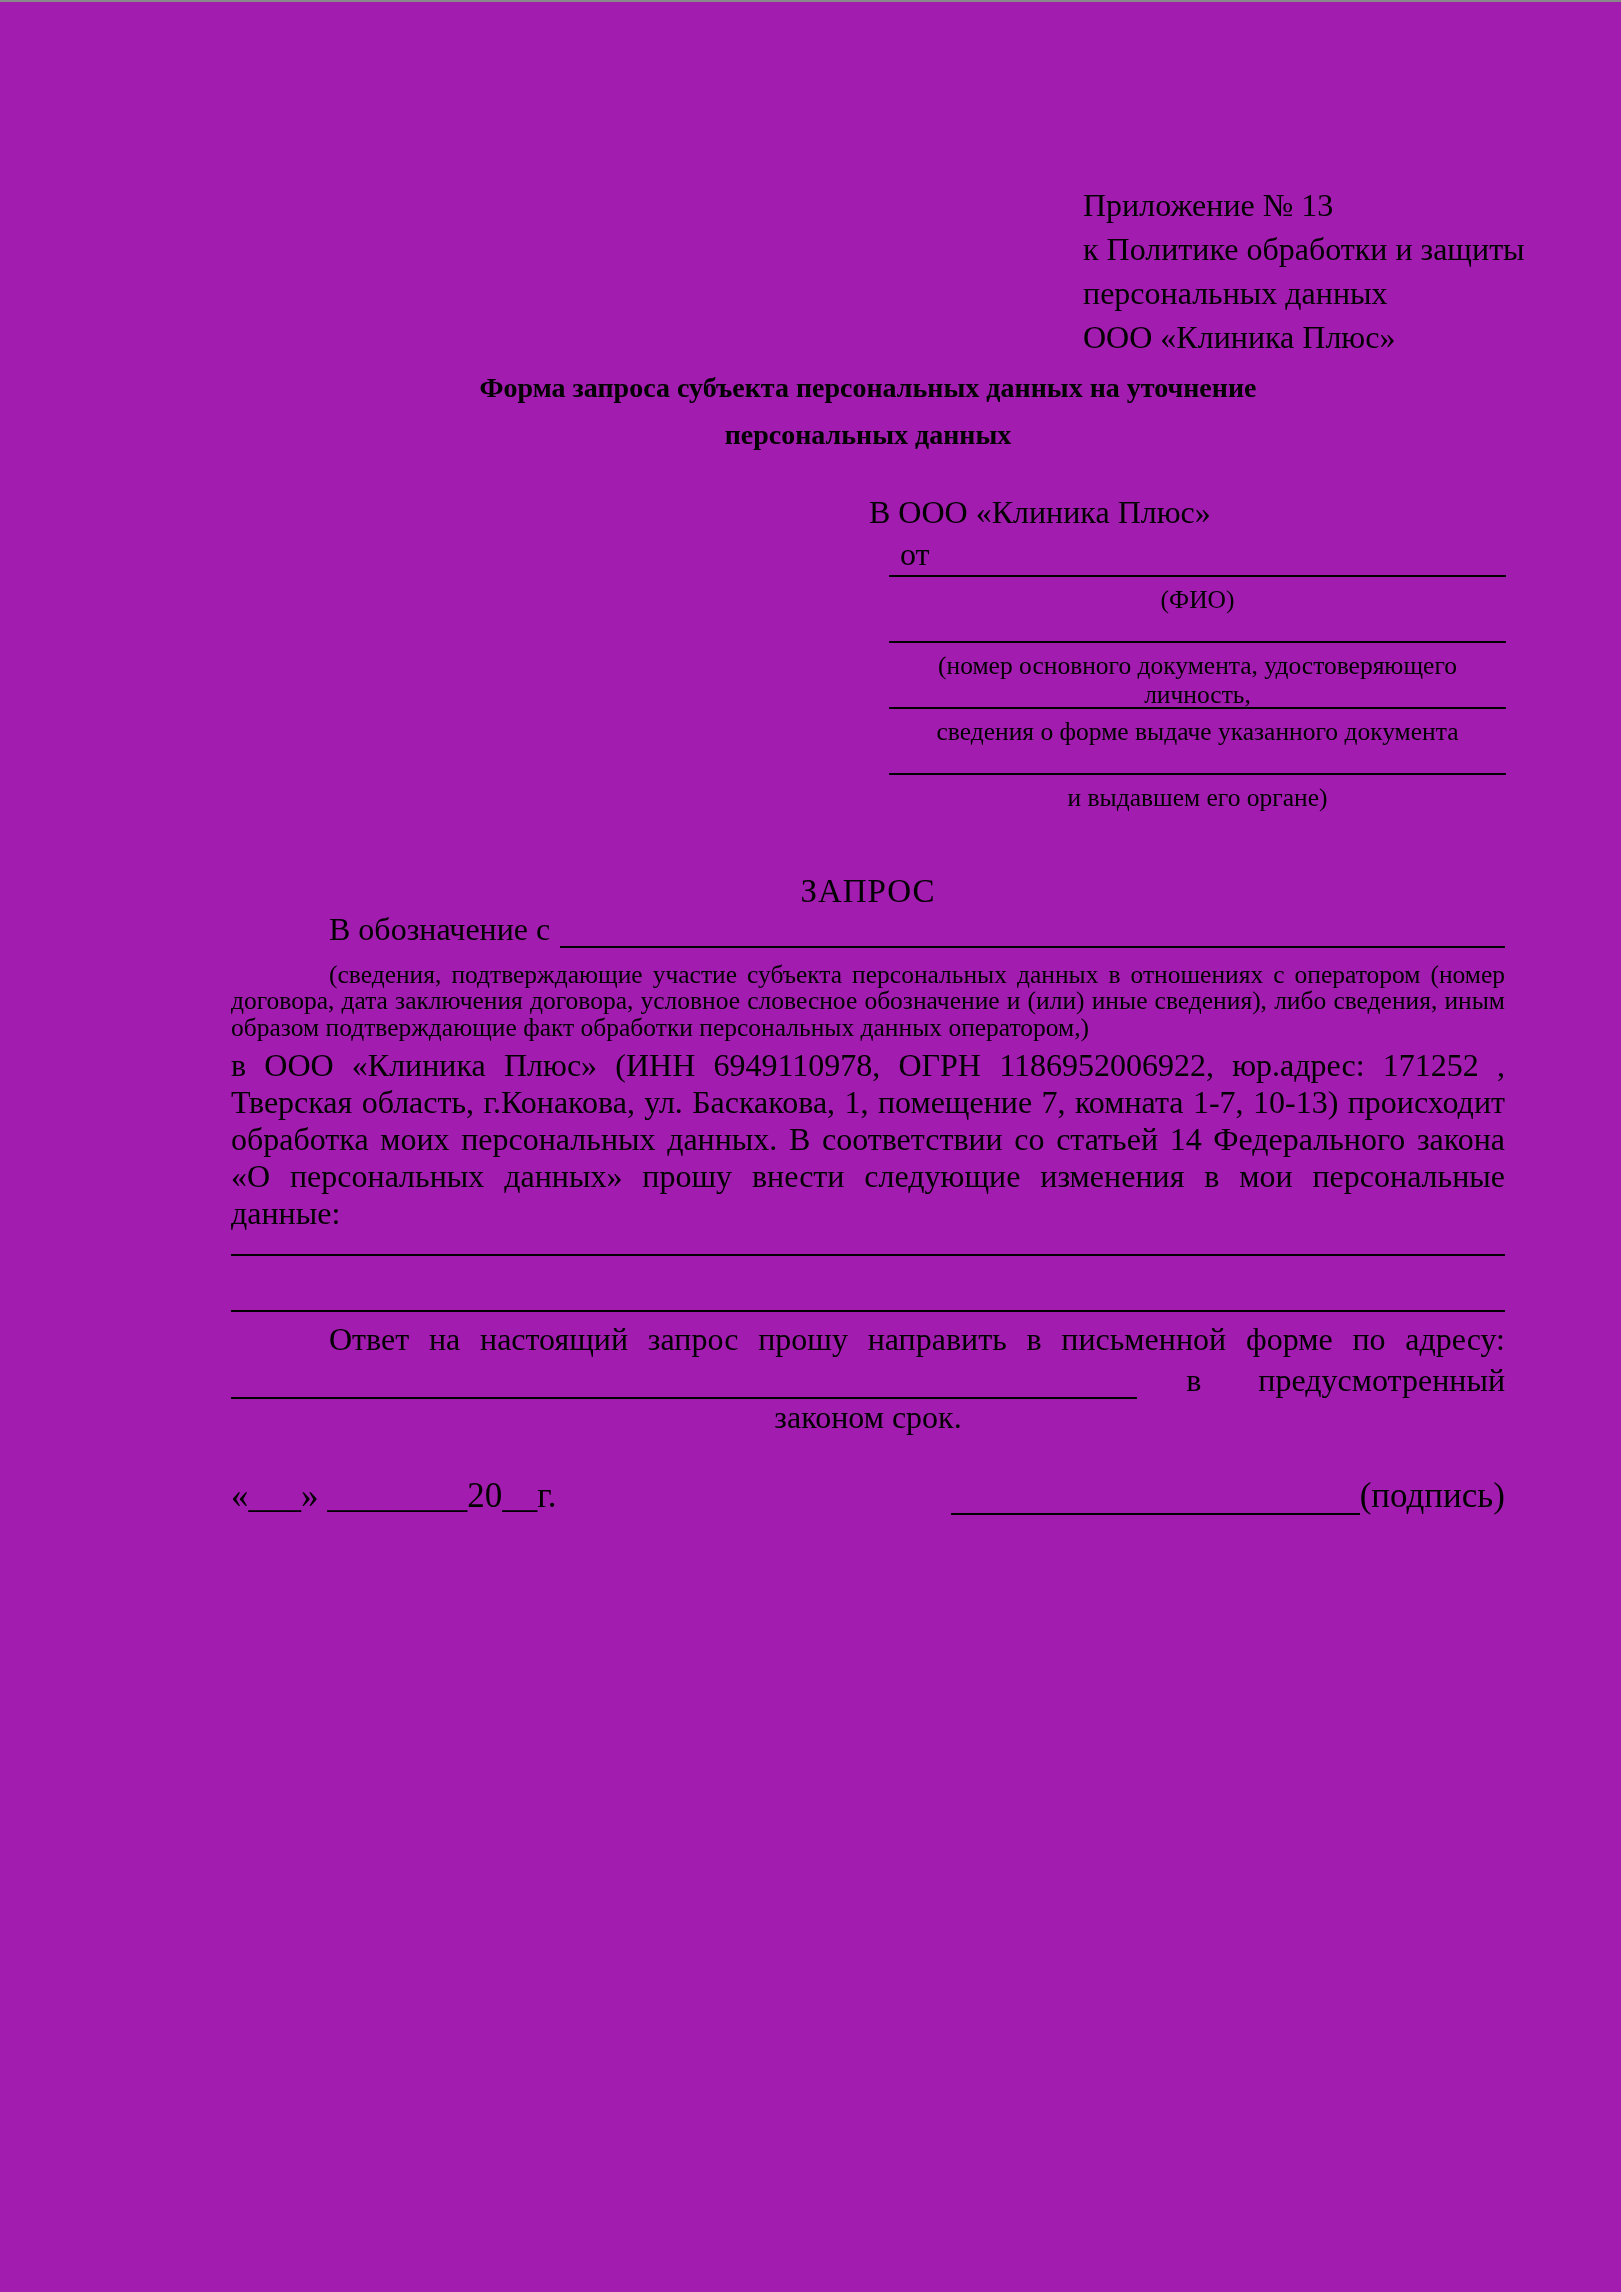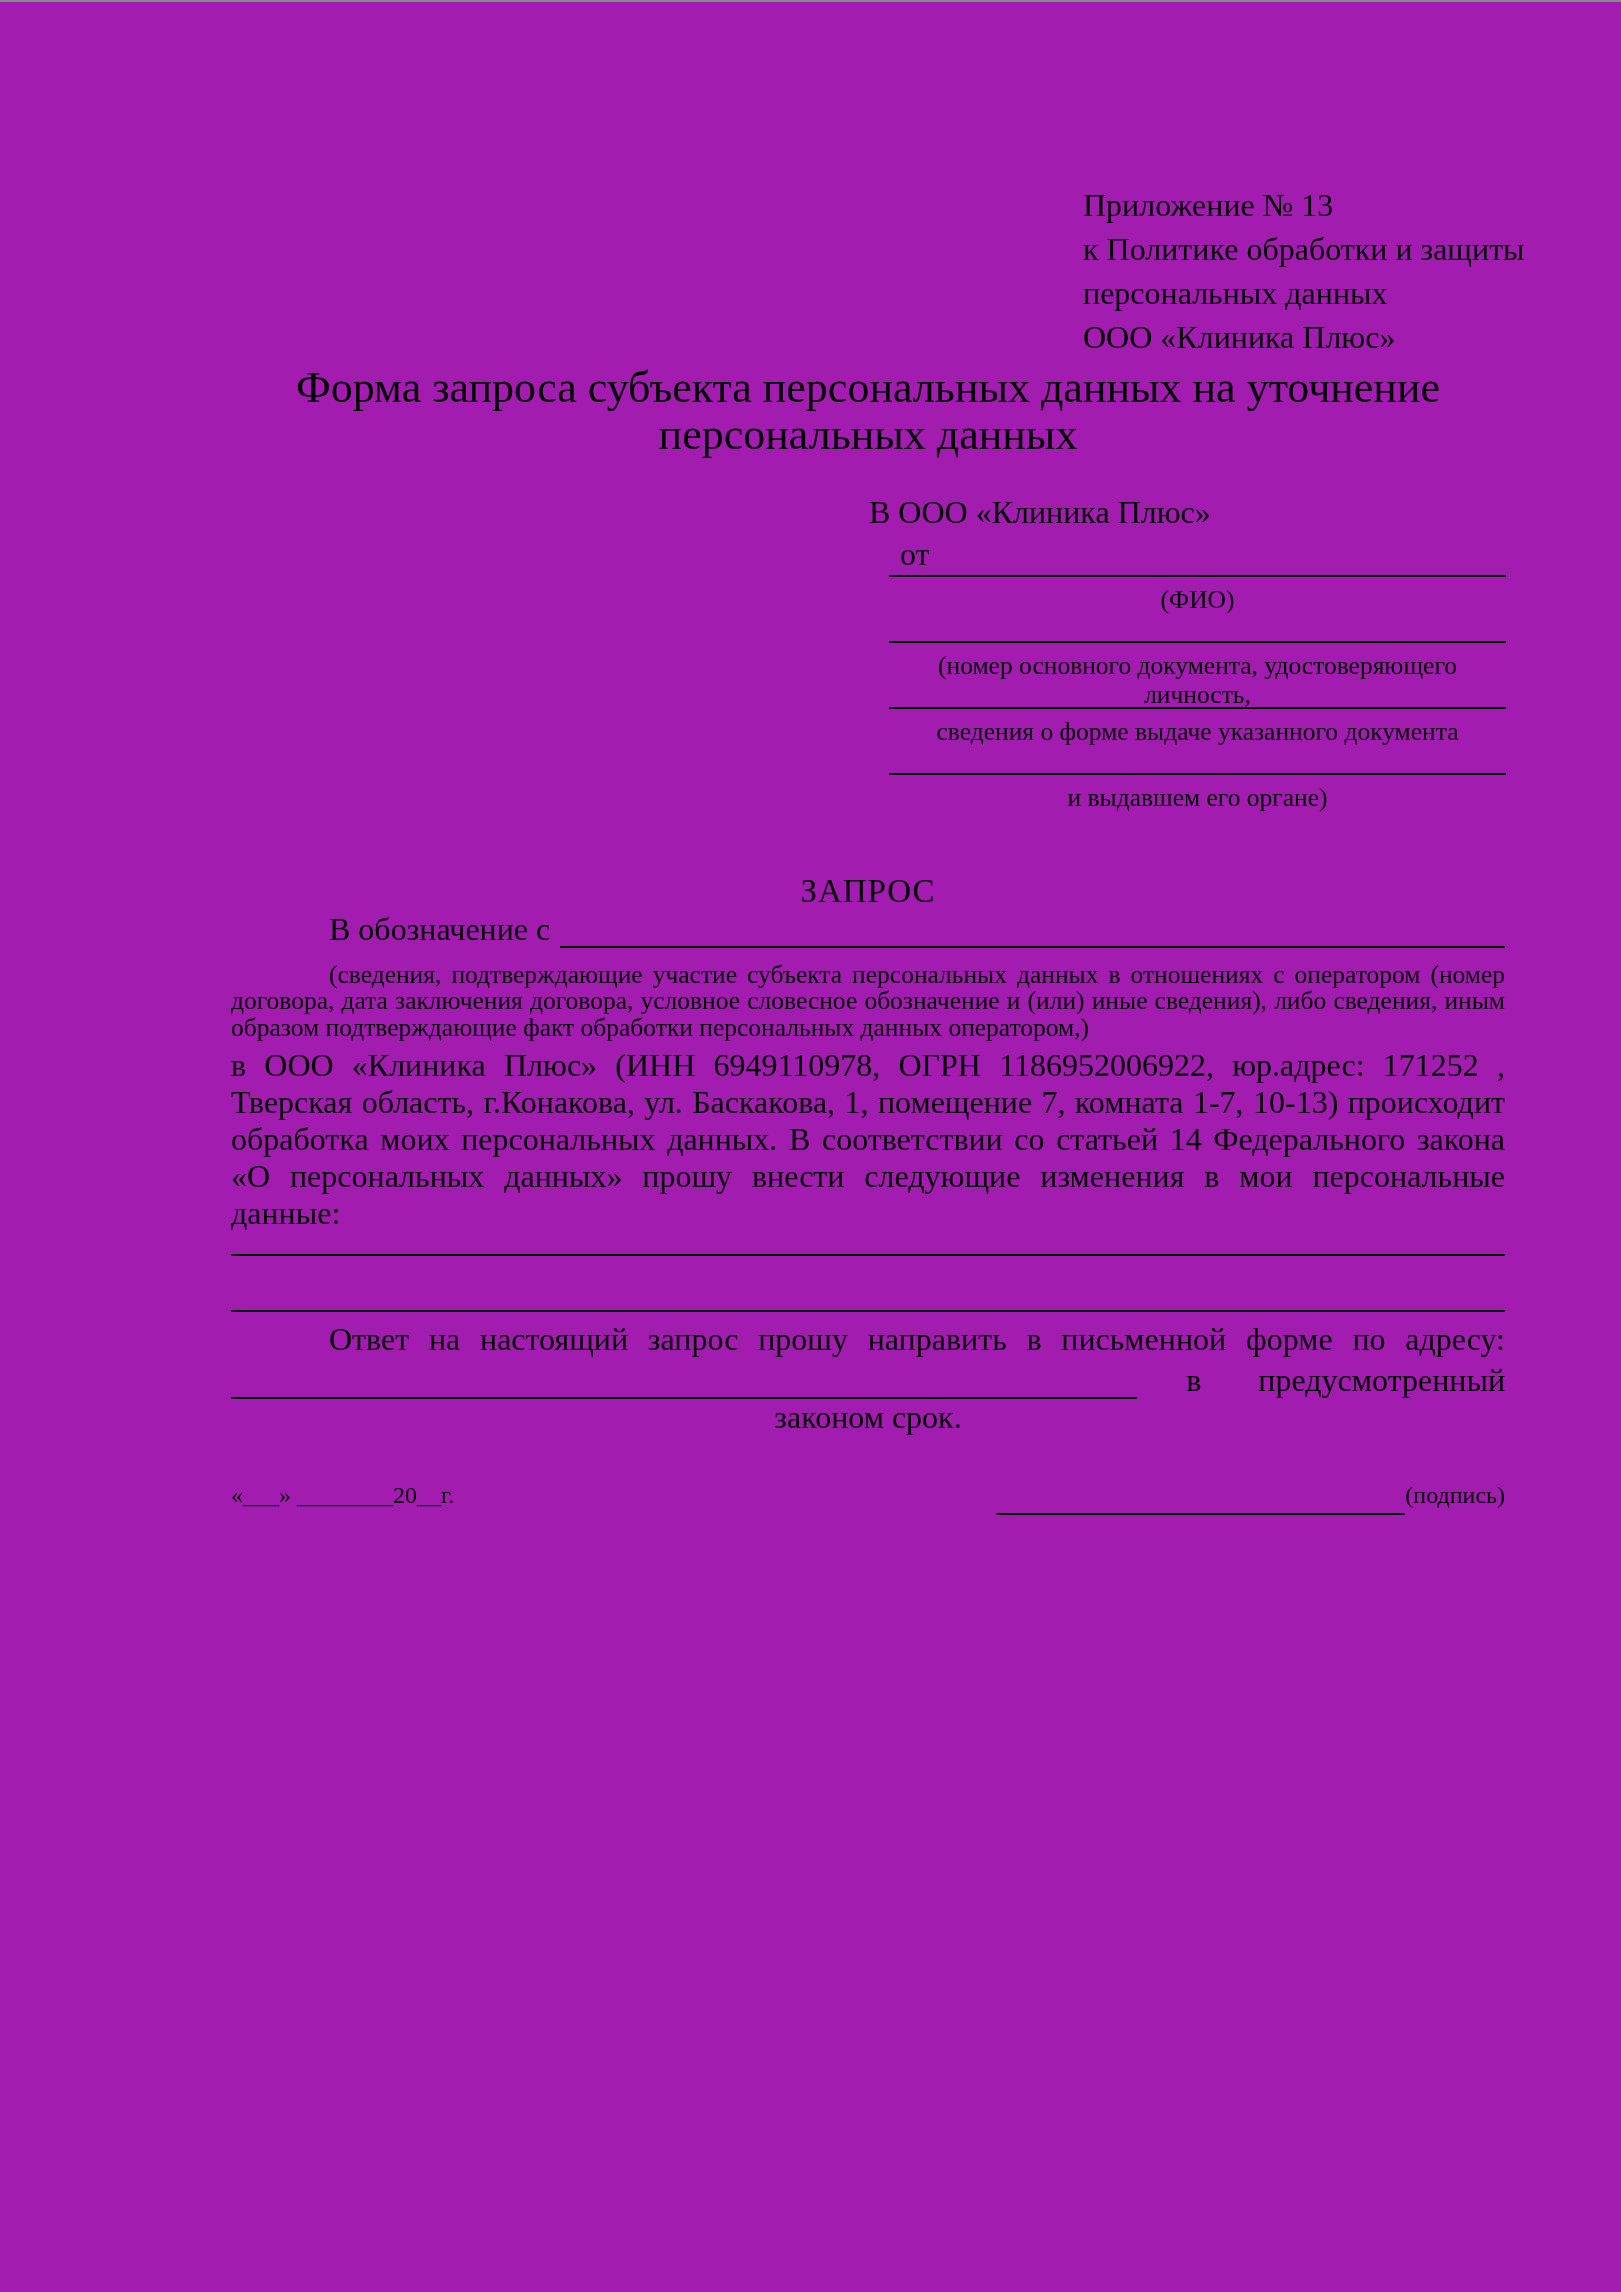--- a/index.html
+++ b/index.html
@@ -29,22 +29,22 @@
     margin-left: 852px;
     font-size: 32px;
     line-height: 44px;
     white-space: nowrap;
   }
 
   
   .doc-title {
     margin-top: 4.9px;
     text-align: center;
-    font-weight: normal;
-    font-size: 44px;
+    font-weight: bold;
+    font-size: 28px;
     line-height: 47px;
   }
 
   
   .addressee {
     margin-top: 33px;
     font-size: 32px;
     line-height: 42px;
   }
   .addressee .to { margin-left: 638px; }
@@ -141,21 +141,21 @@
     line-height: 37px;
     text-align: center;
   }
 
   
   .footer-row {
     margin-top: 40px;
     display: flex;
     justify-content: space-between;
     align-items: flex-start;
-    font-size: 24px;
+    font-size: 35px;
     line-height: 39px;
   }
   .sig-group {
     display: flex;
     align-items: flex-end;
   }
   .sig-line {
     width: 409px;
     border-bottom: 2px solid #000;
     height: 31px;

